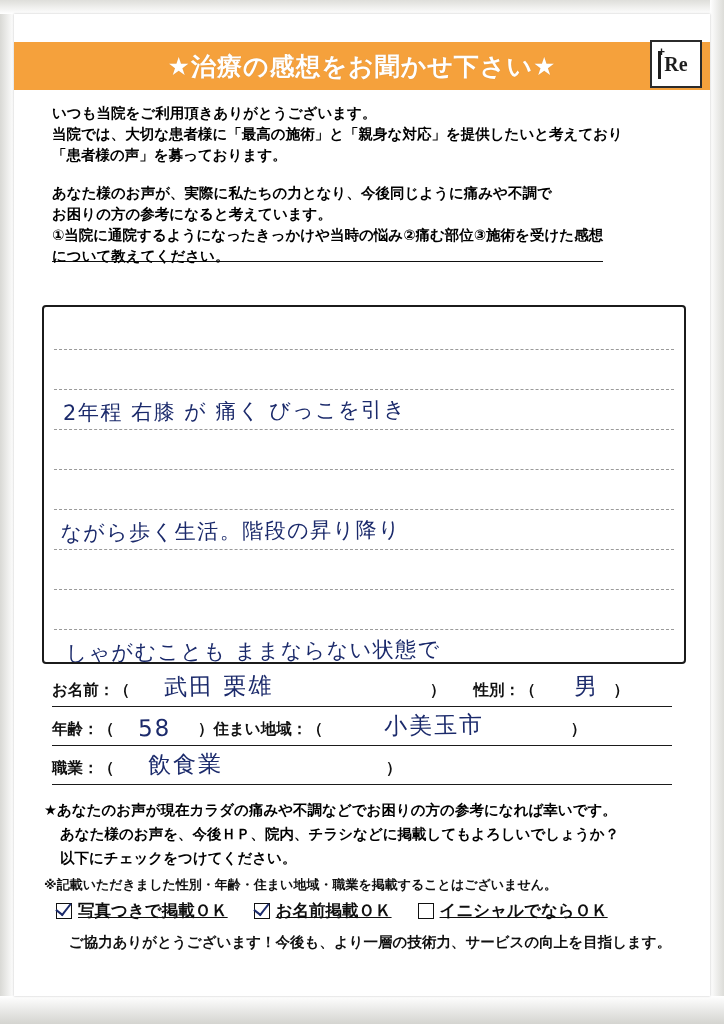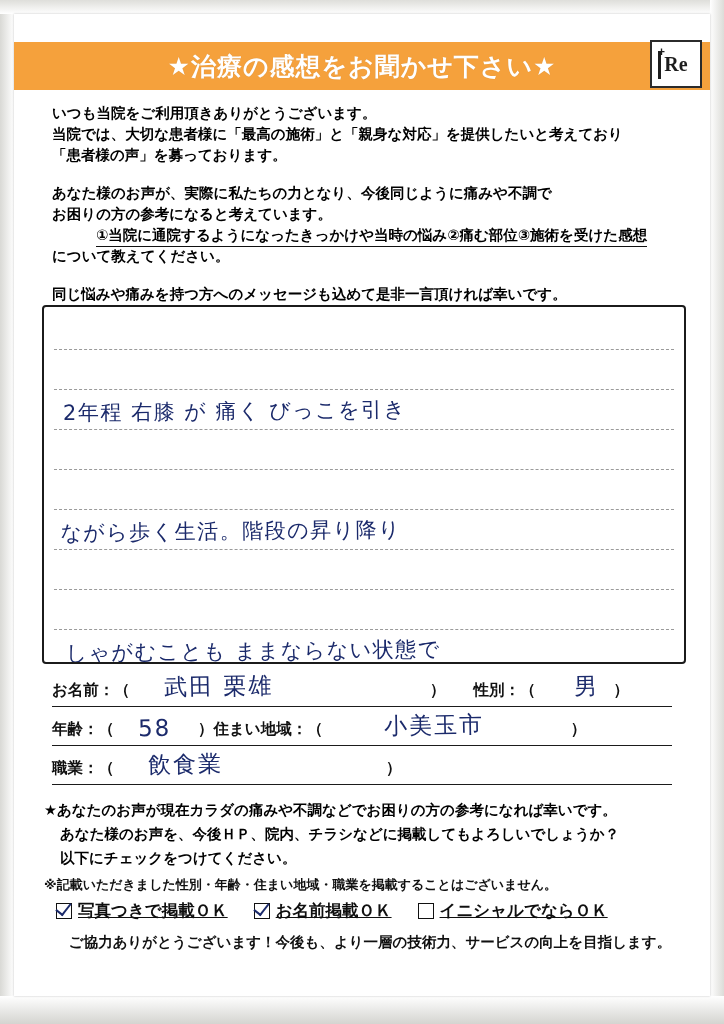--- a/index.html
+++ b/index.html
@@ -122,22 +122,21 @@
     font-size: 14.5px;
     line-height: 21px;
     color: #000000;
     font-weight: bold;
   }
   .intro p { margin: 0 0 0 0; }
   .gap { height: 17px; }
   .underline-text {
     border-bottom: 1.5px solid #111;
     display: inline;
-    padding-bottom: 3px;
-    margin-left: 44px;
+    padding-bottom: 18px;
   }
 
   
   .hw-box {
     position: absolute;
     left: 42px;
     top: 305px;
     width: 640px;
     height: 355px;
     border: 2px solid #1b1b1b;
@@ -303,21 +302,20 @@
   <div class="intro">
     <p>いつも当院をご利用頂きありがとうございます。</p>
     <p>当院では、大切な患者様に「最高の施術」と「親身な対応」を提供したいと考えており</p>
     <p>「患者様の声」を募っております。</p>
     <div class="gap"></div>
     <p>あなた様のお声が、実際に私たちの力となり、今後同じように痛みや不調で</p>
     <p>お困りの方の参考になると考えています。</p>
     <p><span class="underline-text">①当院に通院するようになったきっかけや当時の悩み②痛む部位③施術を受けた感想</span></p>
     <p>について教えてください。</p>
     <div class="gap"></div>
-    <p>同じ悩みや痛みを持つ方へのメッセージも込めて是非一言頂ければ幸いです。</p>
   </div>
 
   <div class="hw-box">
     <div class="hw-lines">
       <div class="hw-line" style="top:42px"></div>
       <div class="hw-line" style="top:82px"></div>
       <div class="hw-line" style="top:122px"></div>
       <div class="hw-line" style="top:162px"></div>
       <div class="hw-line" style="top:202px"></div>
       <div class="hw-line" style="top:242px"></div>

